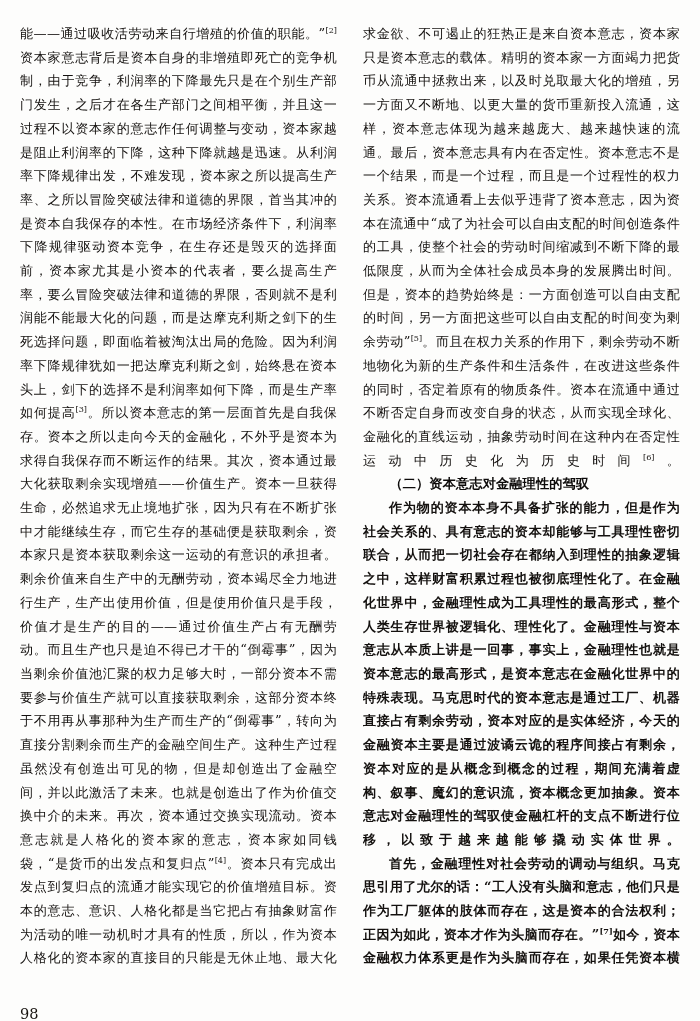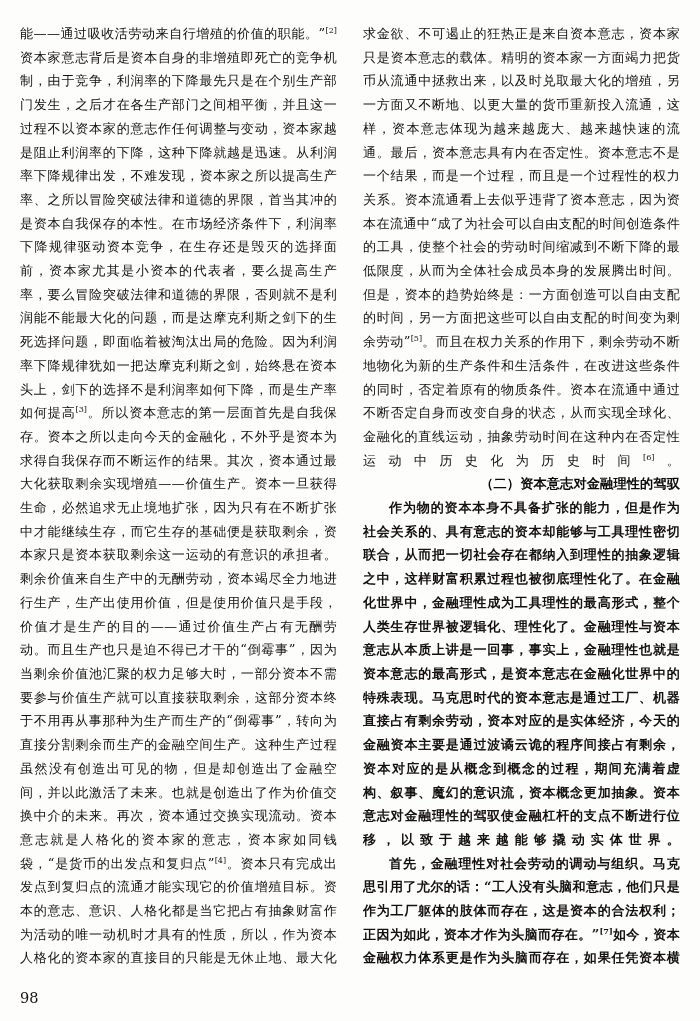--- a/index.html
+++ b/index.html
@@ -60,36 +60,36 @@
     font-weight: bold;
   }
 
   .heading {
     margin: 0;
     font-size: 13.2px;
     line-height: 23.7px;
     font-weight: bold;
     font-family: "DejaVu Sans", "Liberation Sans", sans-serif;
     text-indent: 2em;
-    text-align: right;
+    text-align: left;
     letter-spacing: 0.01em;
     color: #0d0b0a;
   }
 
   sup.fn {
     font-size: 0.62em;
     vertical-align: super;
     line-height: 0;
     letter-spacing: 0;
   }
 
   .folio {
     position: absolute;
     left: 20px;
-    bottom: 16px;
+    bottom: 0;
     font-size: 14.5px;
     line-height: 1;
     letter-spacing: 0.01em;
     color: #17130f;
     font-family: "DejaVu Serif", "Liberation Serif", serif;
   }
 </style>
 </head>
 <body>
 

